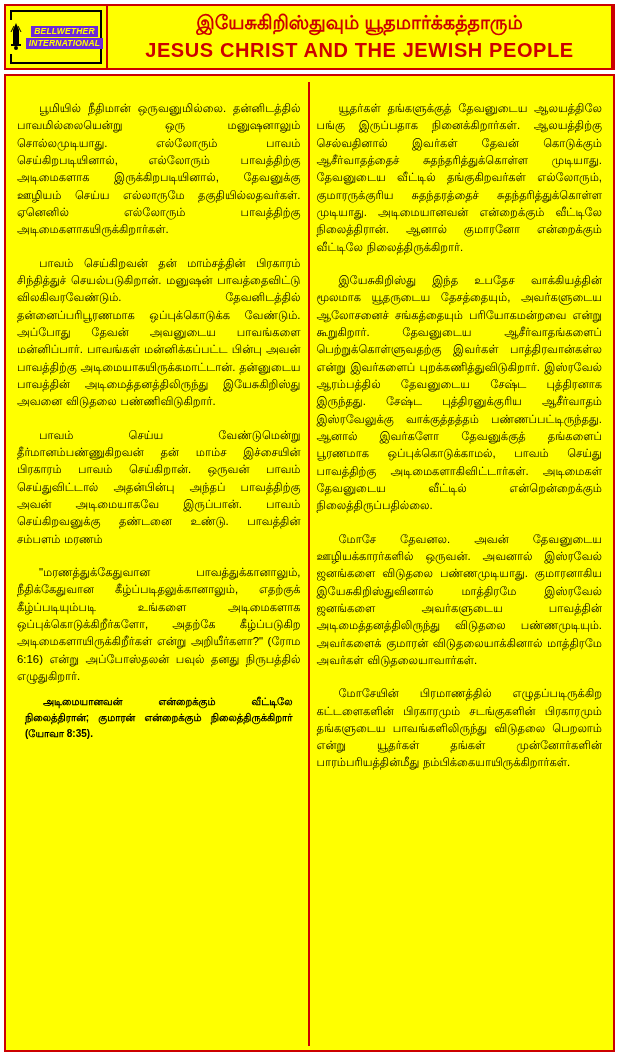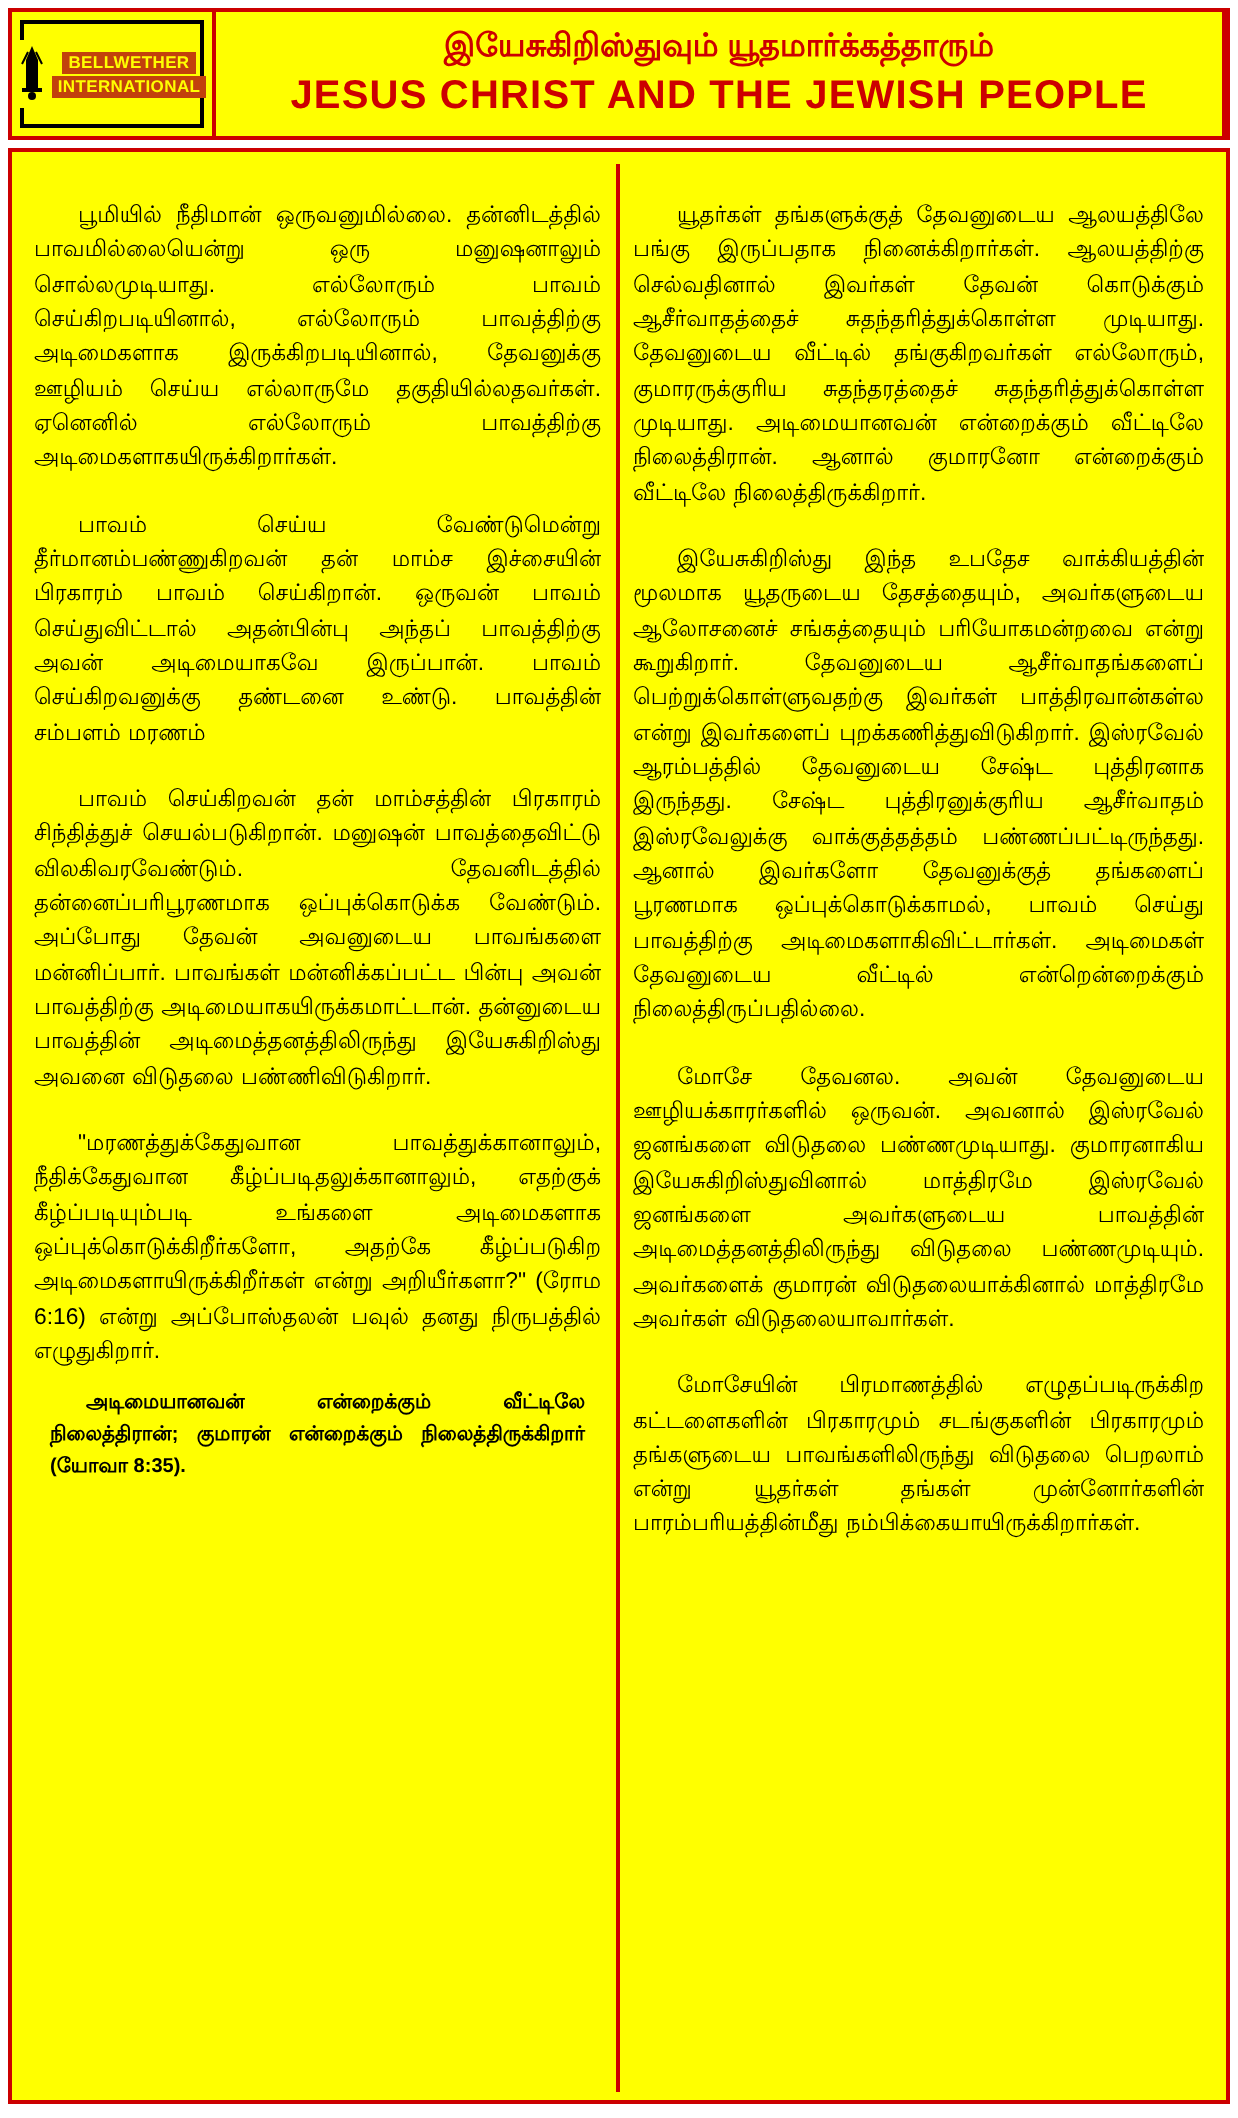--- a/index.html
+++ b/index.html
@@ -59,39 +59,40 @@
     line-height: 1.05;
   }
   .logo-line {
     font-size: 8.5px;
     font-weight: bold;
     letter-spacing: 0.2px;
     color: #000000;
     white-space: nowrap;
   }
   .logo-line.bar {
-    background: #c2410c;
+    background: #6d28d9;
     color: #ffff00;
     padding: 1px 3px;
     margin-top: 1px;
+    font-style: italic;
   }
   .title-box {
     flex: 1 1 auto;
     border-left: 2px solid #cc0000;
     border-right: 2px solid #cc0000;
     display: flex;
     flex-direction: column;
     align-items: center;
     justify-content: center;
     padding: 2px 4px;
     box-sizing: border-box;
   }
   .title-ta {
     color: #cc0000;
-    font-size: 16px;
+    font-size: 19px;
     font-weight: bold;
     text-align: center;
     line-height: 1.2;
     white-space: nowrap;
   }
   .title-en {
     color: #cc0000;
     font-size: 20px;
     font-weight: bold;
     text-align: center;
@@ -173,22 +174,22 @@
       <div class="title-en">JESUS CHRIST AND THE JEWISH PEOPLE</div>
     </div>
 
 
   </div>
 
   <div class="body-frame">
 
     <div class="col col-left">
       <p class="para">பூமியில் நீதிமான் ஒருவனுமில்லை. தன்னிடத்தில் பாவமில்லையென்று ஒரு மனுஷனாலும் சொல்லமுடியாது. எல்லோரும் பாவம் செய்கிறபடியினால், எல்லோரும் பாவத்திற்கு அடிமைகளாக இருக்கிறபடியினால், தேவனுக்கு ஊழியம் செய்ய எல்லாருமே தகுதியில்லதவர்கள். ஏனெனில் எல்லோரும் பாவத்திற்கு அடிமைகளாகயிருக்கிறார்கள்.</p>
+      <p class="para">பாவம் செய்கிறவன் தன் மாம்சத்தின் பிரகாரம் சிந்தித்துச் செயல்படுகிறான். மனுஷன் பாவத்தைவிட்டு விலகிவரவேண்டும். தேவனிடத்தில் தன்னைப்பரிபூரணமாக ஒப்புக்கொடுக்க வேண்டும். அப்போது தேவன் அவனுடைய பாவங்களை மன்னிப்பார். பாவங்கள் மன்னிக்கப்பட்ட பின்பு அவன் பாவத்திற்கு அடிமையாகயிருக்கமாட்டான். தன்னுடைய பாவத்தின் அடிமைத்தனத்திலிருந்து இயேசுகிறிஸ்து அவனை விடுதலை பண்ணிவிடுகிறார்.</p>
       <p class="para">பாவம் செய்ய வேண்டுமென்று தீர்மானம்பண்ணுகிறவன் தன் மாம்ச இச்சையின் பிரகாரம் பாவம் செய்கிறான். ஒருவன் பாவம் செய்துவிட்டால் அதன்பின்பு அந்தப் பாவத்திற்கு அவன் அடிமையாகவே இருப்பான். பாவம் செய்கிறவனுக்கு தண்டனை உண்டு. பாவத்தின் சம்பளம் மரணம்</p>
-      <p class="para">பாவம் செய்கிறவன் தன் மாம்சத்தின் பிரகாரம் சிந்தித்துச் செயல்படுகிறான். மனுஷன் பாவத்தைவிட்டு விலகிவரவேண்டும். தேவனிடத்தில் தன்னைப்பரிபூரணமாக ஒப்புக்கொடுக்க வேண்டும். அப்போது தேவன் அவனுடைய பாவங்களை மன்னிப்பார். பாவங்கள் மன்னிக்கப்பட்ட பின்பு அவன் பாவத்திற்கு அடிமையாகயிருக்கமாட்டான். தன்னுடைய பாவத்தின் அடிமைத்தனத்திலிருந்து இயேசுகிறிஸ்து அவனை விடுதலை பண்ணிவிடுகிறார்.</p>
       <p class="para">"மரணத்துக்கேதுவான பாவத்துக்கானாலும், நீதிக்கேதுவான கீழ்ப்படிதலுக்கானாலும், எதற்குக் கீழ்ப்படியும்படி உங்களை அடிமைகளாக ஒப்புக்கொடுக்கிறீர்களோ, அதற்கே கீழ்ப்படுகிற அடிமைகளாயிருக்கிறீர்கள் என்று அறியீர்களா?" (ரோம 6:16) என்று அப்போஸ்தலன் பவுல் தனது நிருபத்தில் எழுதுகிறார்.</p>
       <p class="closing">அடிமையானவன் என்றைக்கும் வீட்டிலே நிலைத்திரான்; குமாரன் என்றைக்கும் நிலைத்திருக்கிறார் (யோவா 8:35).</p>
     </div>
 
     <div class="col col-right">
       <p class="para">யூதர்கள் தங்களுக்குத் தேவனுடைய ஆலயத்திலே பங்கு இருப்பதாக நினைக்கிறார்கள். ஆலயத்திற்கு செல்வதினால் இவர்கள் தேவன் கொடுக்கும் ஆசீர்வாதத்தைச் சுதந்தரித்துக்கொள்ள முடியாது. தேவனுடைய வீட்டில் தங்குகிறவர்கள் எல்லோரும், குமாரருக்குரிய சுதந்தரத்தைச் சுதந்தரித்துக்கொள்ள முடியாது. அடிமையானவன் என்றைக்கும் வீட்டிலே நிலைத்திரான். ஆனால் குமாரனோ என்றைக்கும் வீட்டிலே நிலைத்திருக்கிறார்.</p>
       <p class="para">இயேசுகிறிஸ்து இந்த உபதேச வாக்கியத்தின் மூலமாக யூதருடைய தேசத்தையும், அவர்களுடைய ஆலோசனைச் சங்கத்தையும் பரியோகமன்றவை என்று கூறுகிறார். தேவனுடைய ஆசீர்வாதங்களைப் பெற்றுக்கொள்ளுவதற்கு இவர்கள் பாத்திரவான்கள்ல என்று இவர்களைப் புறக்கணித்துவிடுகிறார். இஸ்ரவேல் ஆரம்பத்தில் தேவனுடைய சேஷ்ட புத்திரனாக இருந்தது. சேஷ்ட புத்திரனுக்குரிய ஆசீர்வாதம் இஸ்ரவேலுக்கு வாக்குத்தத்தம் பண்ணப்பட்டிருந்தது. ஆனால் இவர்களோ தேவனுக்குத் தங்களைப் பூரணமாக ஒப்புக்கொடுக்காமல், பாவம் செய்து பாவத்திற்கு அடிமைகளாகிவிட்டார்கள். அடிமைகள் தேவனுடைய வீட்டில் என்றென்றைக்கும் நிலைத்திருப்பதில்லை.</p>
       <p class="para">மோசே தேவனல. அவன் தேவனுடைய ஊழியக்காரர்களில் ஒருவன். அவனால் இஸ்ரவேல் ஜனங்களை விடுதலை பண்ணமுடியாது. குமாரனாகிய இயேசுகிறிஸ்துவினால் மாத்திரமே இஸ்ரவேல் ஜனங்களை அவர்களுடைய பாவத்தின் அடிமைத்தனத்திலிருந்து விடுதலை பண்ணமுடியும். அவர்களைக் குமாரன் விடுதலையாக்கினால் மாத்திரமே அவர்கள் விடுதலையாவார்கள்.</p>
       <p class="para">மோசேயின் பிரமாணத்தில் எழுதப்படிருக்கிற கட்டளைகளின் பிரகாரமும் சடங்குகளின் பிரகாரமும் தங்களுடைய பாவங்களிலிருந்து விடுதலை பெறலாம் என்று யூதர்கள் தங்கள் முன்னோர்களின் பாரம்பரியத்தின்மீது நம்பிக்கையாயிருக்கிறார்கள்.</p>
     </div>

